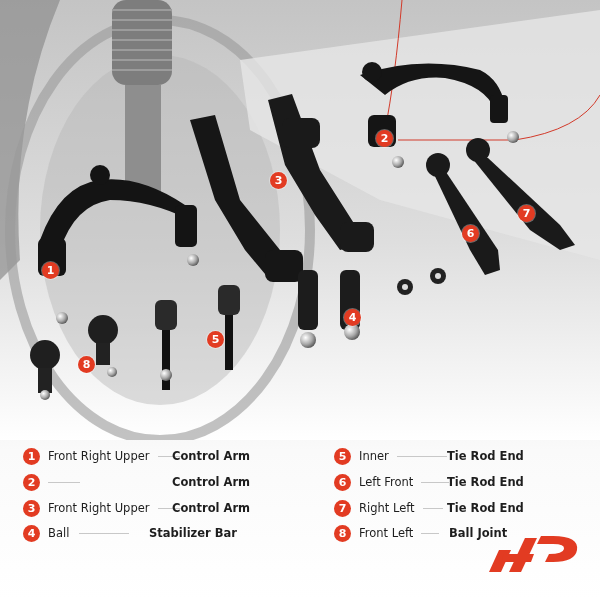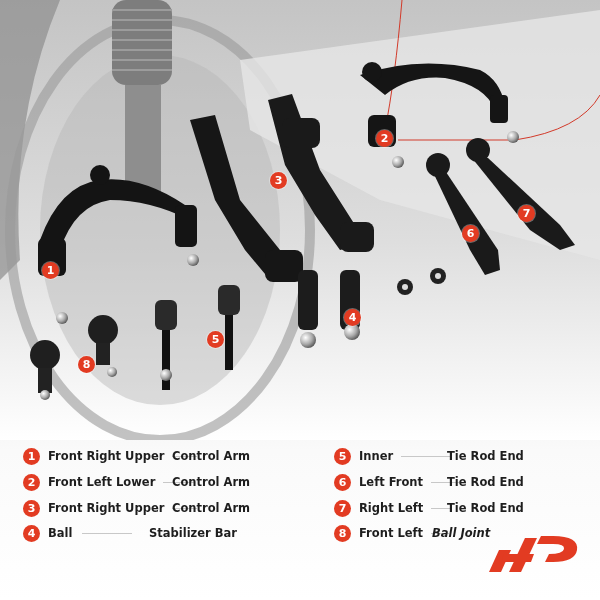--- a/index.html
+++ b/index.html
@@ -7,21 +7,21 @@
   .stage{position:relative;width:600px;height:600px;overflow:hidden;
     background:linear-gradient(180deg,#cfcfcf 0%,#dcdcdc 35%,#ececec 60%,#fafafa 75%,#ffffff 100%);}
   .photo{position:absolute;left:0;top:0;width:600px;height:440px;}
   .badge{position:absolute;width:17px;height:17px;border-radius:50%;background:#e23b22;color:#fff;
     font-size:11px;font-weight:bold;display:flex;align-items:center;justify-content:center;line-height:1;
     box-shadow:0 0 0 1px rgba(255,255,255,.35);}
   .legend{position:absolute;left:0;top:440px;width:600px;height:160px;}
   .legend-row{position:absolute;display:flex;align-items:center;height:18px;}
   .legend-row .num{width:17px;height:17px;border-radius:50%;background:#e23b22;color:#fff;font-size:11px;font-weight:bold;
     display:flex;align-items:center;justify-content:center;flex:0 0 auto;}
-  .legend-row .pos{font-size:11.5px;color:#1e1e1e;font-weight:bold;margin-left:8px;white-space:nowrap;}
+  .legend-row .pos{font-size:11.5px;color:#1e1e1e;font-weight:normal;margin-left:8px;white-space:nowrap;}
   .legend-row .dash{height:1px;background:#c8c8c8;margin:0 8px;}
   .legend-row .part{font-size:11.5px;color:#1e1e1e;font-weight:bold;white-space:nowrap;position:absolute;text-align:center;}
   .logo{position:absolute;left:487px;top:532px;width:95px;height:42px;}
 </style>
 </head>
 <body>
 
 <div class="stage">
 
   <svg class="photo" viewBox="0 0 600 440" xmlns="http://www.w3.org/2000/svg">
@@ -138,21 +138,20 @@
   <div class="legend">
 
     <div class="legend-row" style="left:23px;top:7px;width:280px;">
       <span class="num">1</span>
       <span class="pos">Front Right Upper</span>
       <span class="dash" style="width:25px;"></span>
       <span class="part" style="left:149px;">Control Arm</span>
     </div>
     <div class="legend-row" style="left:23px;top:33px;width:280px;">
       <span class="num">2</span>
-      <span class="pos">Front Left Lower</span>
       <span class="dash" style="width:32px;"></span>
       <span class="part" style="left:149px;">Control Arm</span>
     </div>
     <div class="legend-row" style="left:23px;top:59px;width:280px;">
       <span class="num">3</span>
       <span class="pos">Front Right Upper</span>
       <span class="dash" style="width:25px;"></span>
       <span class="part" style="left:149px;">Control Arm</span>
     </div>
     <div class="legend-row" style="left:23px;top:84px;width:280px;">
@@ -177,21 +176,21 @@
     <div class="legend-row" style="left:334px;top:59px;width:260px;">
       <span class="num">7</span>
       <span class="pos">Right Left</span>
       <span class="dash" style="width:20px;"></span>
       <span class="part" style="left:113px;">Tie Rod End</span>
     </div>
     <div class="legend-row" style="left:334px;top:84px;width:260px;">
       <span class="num">8</span>
       <span class="pos">Front Left</span>
       <span class="dash" style="width:18px;"></span>
-      <span class="part" style="left:98px;font-style:italic;">Ball Joint</span>
+      <span class="part" style="left:115px;">Ball Joint</span>
     </div>
   </div>
 
   <svg class="logo" viewBox="0 0 95 42" xmlns="http://www.w3.org/2000/svg">
 
     <polygon points="2,40 14,40 24,18 12,18" fill="#e23b22"></polygon>
     <polygon points="22,40 34,40 50,6 38,6" fill="#e23b22"></polygon>
     <polygon points="14,30 44,30 47,22 17,22" fill="#e23b22"></polygon>
 
     <path d="M54 4 L66 4 Q92 4 90 18 Q88 30 66 30 L58 30 L62 22 Q76 22 77 17 Q78 12 66 12 L50 12 Z" fill="#e23b22"></path>

